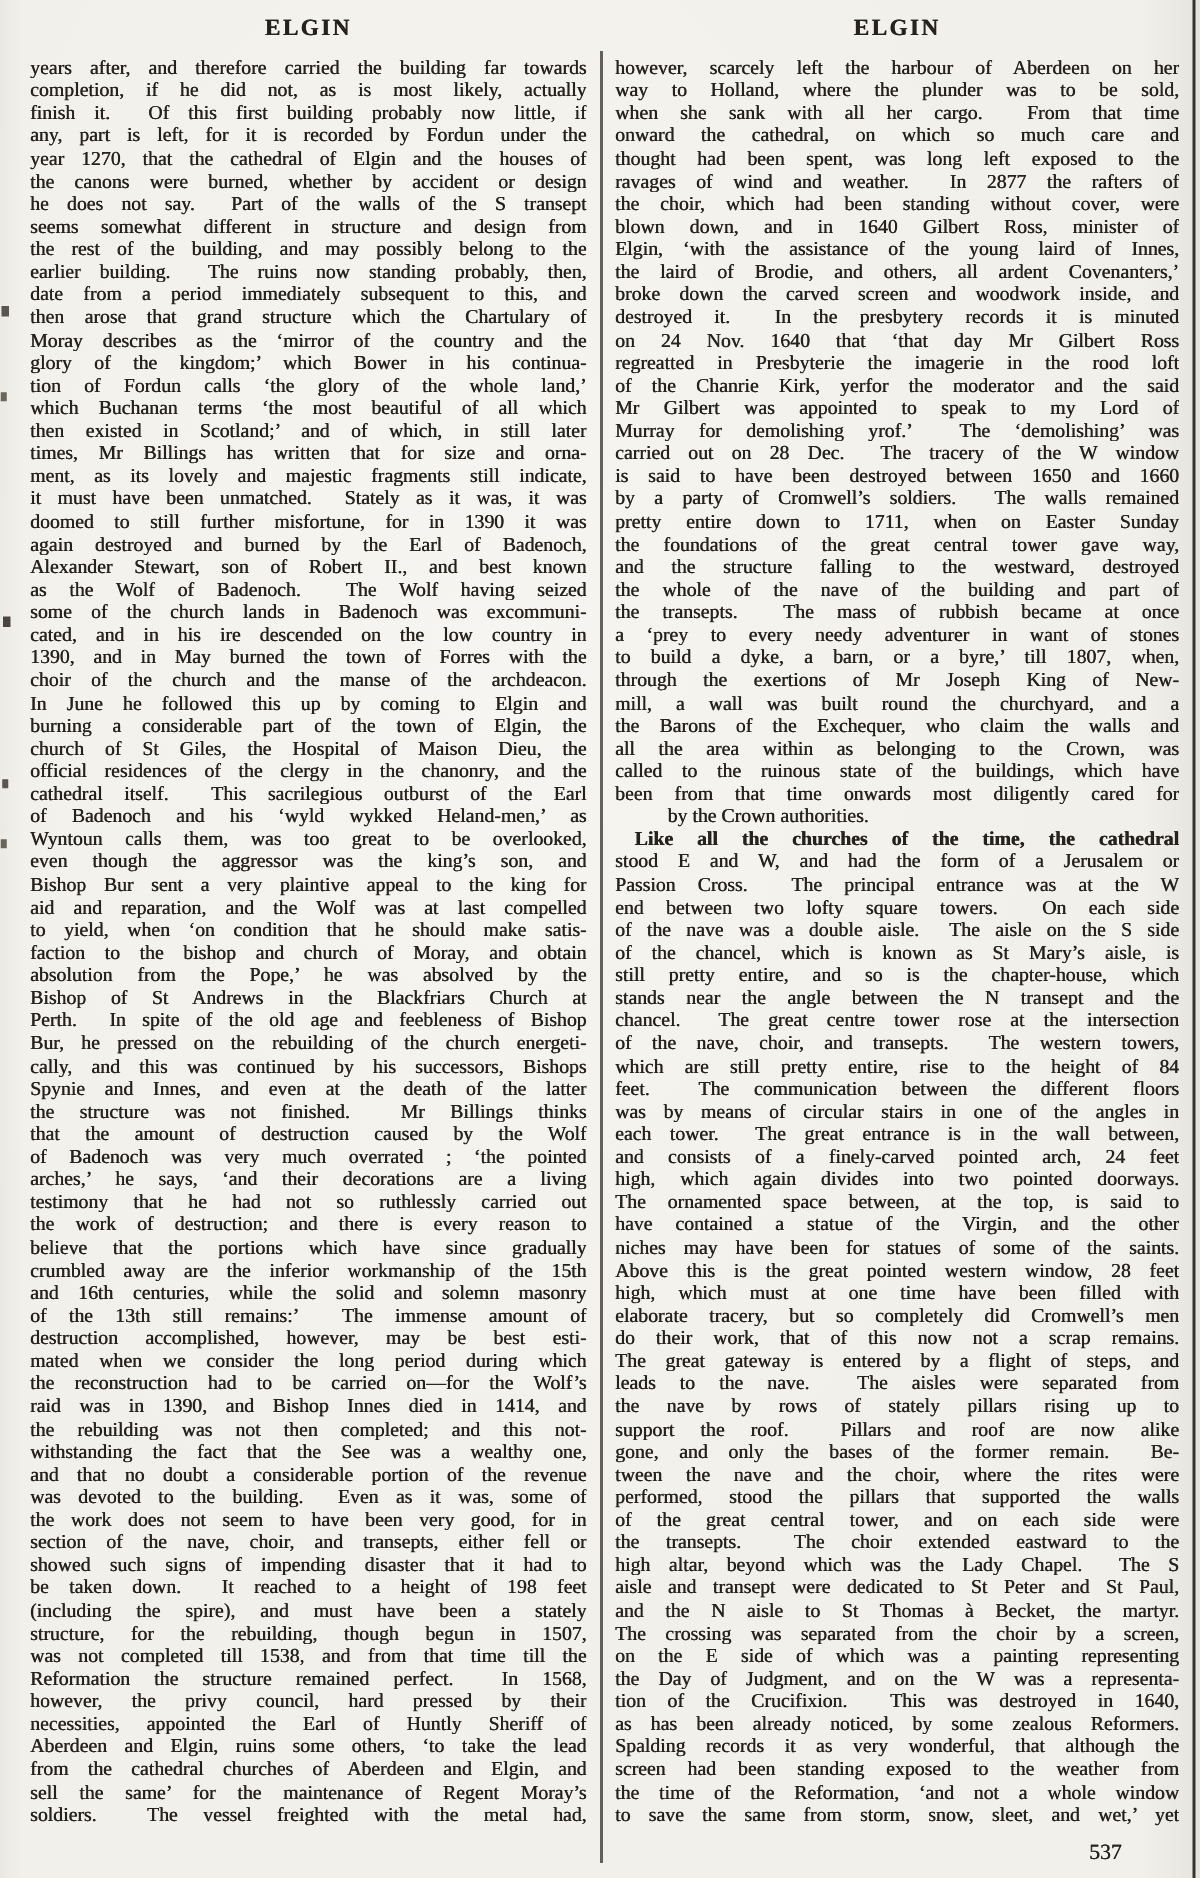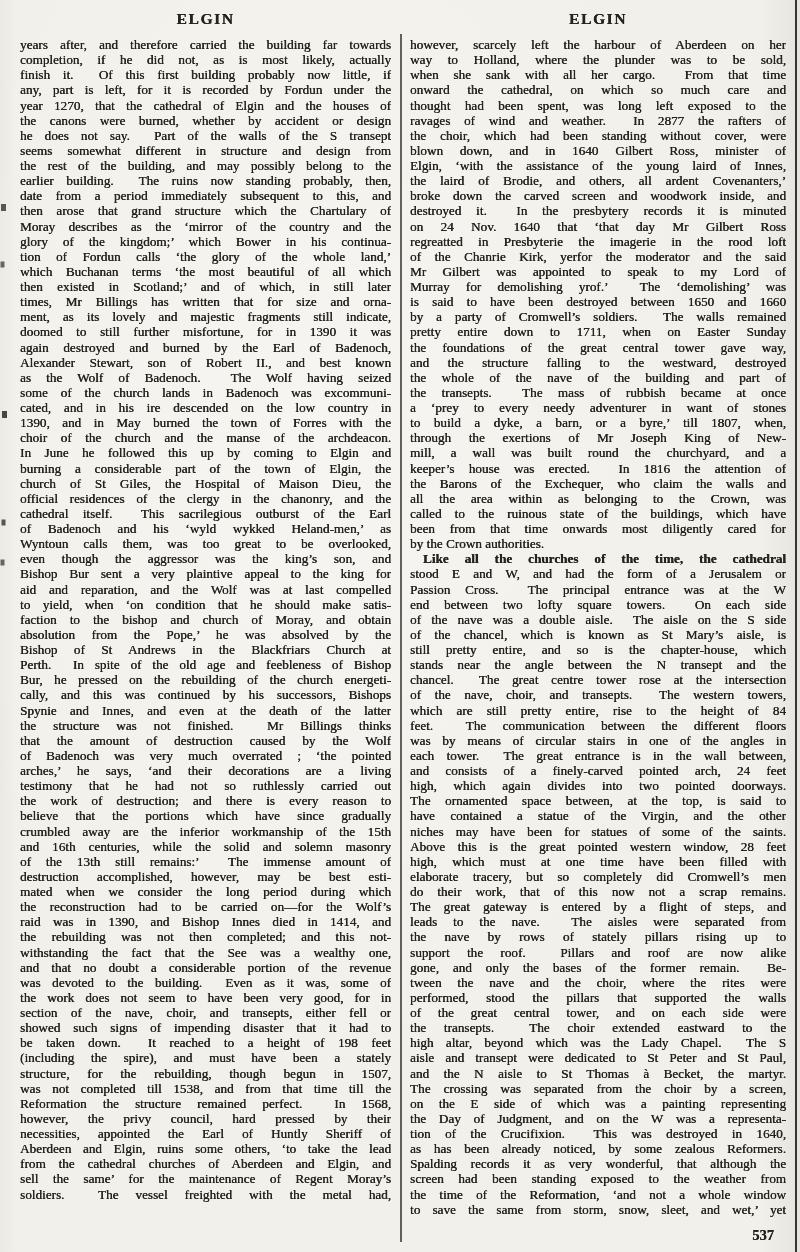--- a/index.html
+++ b/index.html
@@ -27,35 +27,34 @@
     font-size: 13.2px;
   }
   .col-left  { left: 20px;  width: 371px; }
   .col-right { left: 410px; width: 376px; }
   .line {
     height: 15.14px; line-height: 15.14px;
     text-align: justify; text-align-last: justify; -moz-text-align-last: justify;
     white-space: pre-wrap; overflow: hidden;
     text-shadow: 0.3px 0 0 currentColor;
   }
-  .line.endpara { text-align-last: left; }
+  .line.endpara { text-align-last: left; margin-left: 35px; }
   .line.indent  { text-indent: 13px; font-weight: bold; }
   .divider {
     position: absolute; left: 400px; top: 34px; width: 1.5px; height: 1208px;
     background: var(--rule, #4a463f); opacity: 0.85;
   }
   .edge-line {
     position: absolute; left: 795px; top: 0; width: 2px; height: 1252px;
     background: #383430;
   }
   .page-number {
     position: absolute; left: 726px; top: 1227px; width: 48px;
-    text-align: right; font-size: 14.5px; color: var(--ink, #26231e);
+    text-align: left; font-size: 14.5px; color: var(--ink, #26231e);
     text-shadow: 0.3px 0 0 currentColor;
-    font-weight: bold;
   }
   .speck {
     position: absolute; left: 0; top: 0; width: 3px; height: 5px; background: transparent;
     box-shadow: 2px 205px 0 1px #5a554d, 1px 262px 0 0.5px #6a655c,
                 3px 412px 0 1px #4a463f, 2px 520px 0 0.5px #5a554d,
                 1px 560px 0 0.5px #6a655c;
   }
 </style>
 </head>
 <body>
@@ -79,20 +78,21 @@
       <div class="line">earlier building.  The ruins now standing probably, then,</div>
       <div class="line">date from a period immediately subsequent to this, and</div>
       <div class="line">then arose that grand structure which the Chartulary of</div>
       <div class="line">Moray describes as the ‘mirror of the country and the</div>
       <div class="line">glory of the kingdom;’ which Bower in his continua-</div>
       <div class="line">tion of Fordun calls ‘the glory of the whole land,’</div>
       <div class="line">which Buchanan terms ‘the most beautiful of all which</div>
       <div class="line">then existed in Scotland;’ and of which, in still later</div>
       <div class="line">times, Mr Billings has written that for size and orna-</div>
       <div class="line">ment, as its lovely and majestic fragments still indicate,</div>
+      <div class="line">it must have been unmatched.  Stately as it was, it was</div>
       <div class="line">doomed to still further misfortune, for in 1390 it was</div>
       <div class="line">again destroyed and burned by the Earl of Badenoch,</div>
       <div class="line">Alexander Stewart, son of Robert II., and best known</div>
       <div class="line">as the Wolf of Badenoch.  The Wolf having seized</div>
       <div class="line">some of the church lands in Badenoch was excommuni-</div>
       <div class="line">cated, and in his ire descended on the low country in</div>
       <div class="line">1390, and in May burned the town of Forres with the</div>
       <div class="line">choir of the church and the manse of the archdeacon.</div>
       <div class="line">In June he followed this up by coming to Elgin and</div>
       <div class="line">burning a considerable part of the town of Elgin, the</div>
@@ -156,32 +156,32 @@
       <div class="line">blown down, and in 1640 Gilbert Ross, minister of</div>
       <div class="line">Elgin, ‘with the assistance of the young laird of Innes,</div>
       <div class="line">the laird of Brodie, and others, all ardent Covenanters,’</div>
       <div class="line">broke down the carved screen and woodwork inside, and</div>
       <div class="line">destroyed it.  In the presbytery records it is minuted</div>
       <div class="line">on 24 Nov. 1640 that ‘that day Mr Gilbert Ross</div>
       <div class="line">regreatted in Presbyterie the imagerie in the rood loft</div>
       <div class="line">of the Chanrie Kirk, yerfor the moderator and the said</div>
       <div class="line">Mr Gilbert was appointed to speak to my Lord of</div>
       <div class="line">Murray for demolishing yrof.’  The ‘demolishing’ was</div>
+      <div class="line">carried out on 28 Dec.  The tracery of the W window</div>
       <div class="line">is said to have been destroyed between 1650 and 1660</div>
       <div class="line">by a party of Cromwell’s soldiers.  The walls remained</div>
       <div class="line">pretty entire down to 1711, when on Easter Sunday</div>
       <div class="line">the foundations of the great central tower gave way,</div>
       <div class="line">and the structure falling to the westward, destroyed</div>
       <div class="line">the whole of the nave of the building and part of</div>
       <div class="line">the transepts.  The mass of rubbish became at once</div>
       <div class="line">a ‘prey to every needy adventurer in want of stones</div>
       <div class="line">to build a dyke, a barn, or a byre,’ till 1807, when,</div>
       <div class="line">through the exertions of Mr Joseph King of New-</div>
       <div class="line">mill, a wall was built round the churchyard, and a</div>
-      <div class="line">keeper’s house was erected.  In 1816 the attention of</div>
       <div class="line">the Barons of the Exchequer, who claim the walls and</div>
       <div class="line">all the area within as belonging to the Crown, was</div>
       <div class="line">called to the ruinous state of the buildings, which have</div>
       <div class="line">been from that time onwards most diligently cared for</div>
       <div class="line endpara">by the Crown authorities.</div>
       <div class="line indent">Like all the churches of the time, the cathedral</div>
       <div class="line">stood E and W, and had the form of a Jerusalem or</div>
       <div class="line">Passion Cross.  The principal entrance was at the W</div>
       <div class="line">end between two lofty square towers.  On each side</div>
       <div class="line">of the nave was a double aisle.  The aisle on the S side</div>

